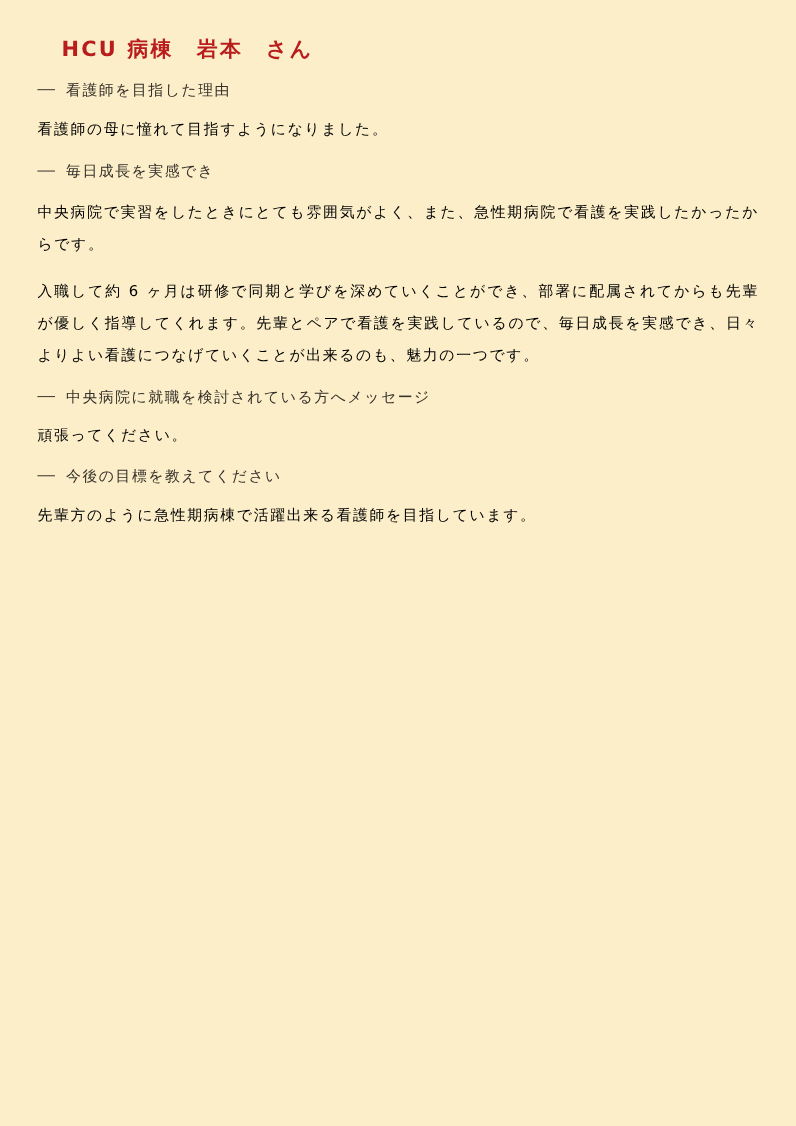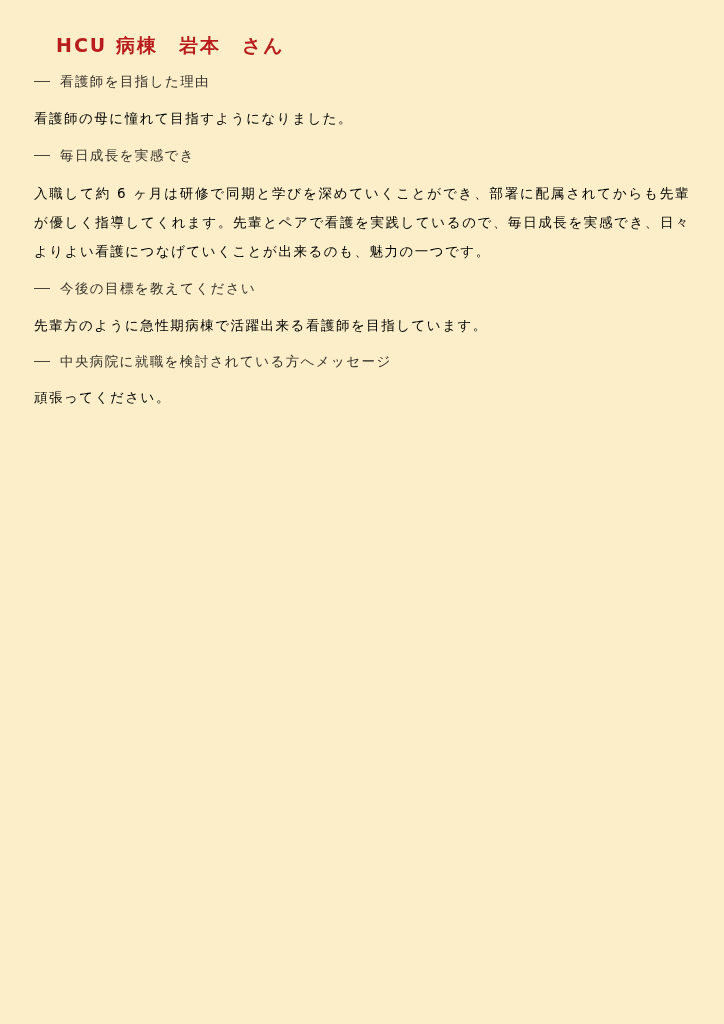--- a/index.html
+++ b/index.html
@@ -74,35 +74,36 @@
       <span>看護師を目指した理由</span>
     </div>
     <p class="a-text">看護師の母に憧れて目指すようになりました。</p>
   </div>
 
   <div class="section">
     <div class="q-line">
       <span class="q-dash"></span>
       <span>毎日成長を実感でき</span>
     </div>
+    <p class="a-text">中央病院で実習をしたときにとても雰囲気がよく、また、急性期病院で看護を実践したかったからです。</p>
   </div>
 
   <div class="section">
     <p class="a-text">入職して約 6 ヶ月は研修で同期と学びを深めていくことができ、部署に配属されてからも先輩が優しく指導してくれます。先輩とペアで看護を実践しているので、毎日成長を実感でき、日々よりよい看護につなげていくことが出来るのも、魅力の一つです。</p>
+  </div>
+
+  <div class="section tight">
+    <div class="q-line">
+      <span class="q-dash"></span>
+      <span>中央病院に就職を検討されている方へメッセージ</span>
+    </div>
+    <p class="a-text">頑張ってください。</p>
   </div>
 
   <div class="section tight">
     <div class="q-line">
       <span class="q-dash"></span>
       <span>今後の目標を教えてください</span>
     </div>
     <p class="a-text">先輩方のように急性期病棟で活躍出来る看護師を目指しています。</p>
   </div>
 
-  <div class="section tight">
-    <div class="q-line">
-      <span class="q-dash"></span>
-      <span>中央病院に就職を検討されている方へメッセージ</span>
-    </div>
-    <p class="a-text">頑張ってください。</p>
-  </div>
-
 </div>
 
 </body></html>

